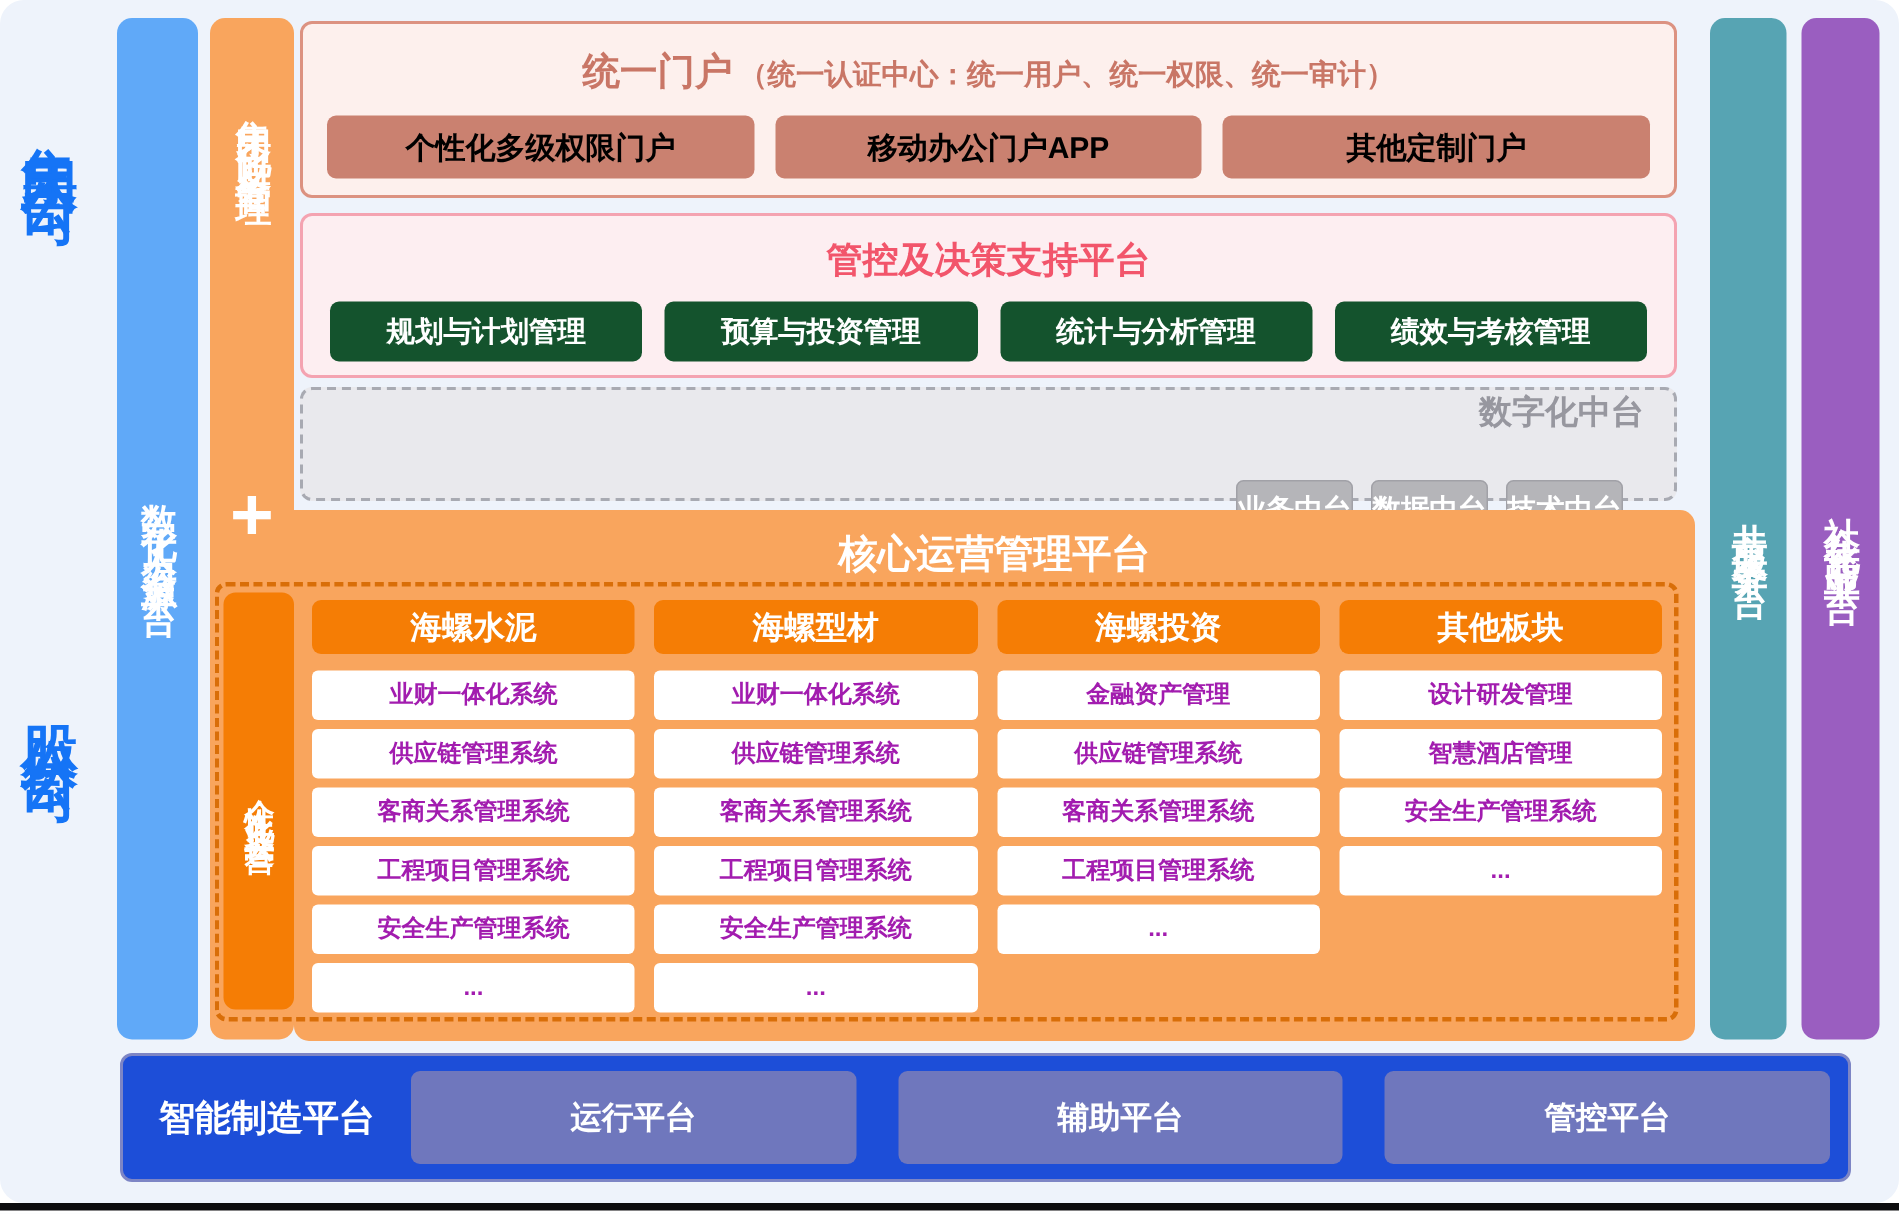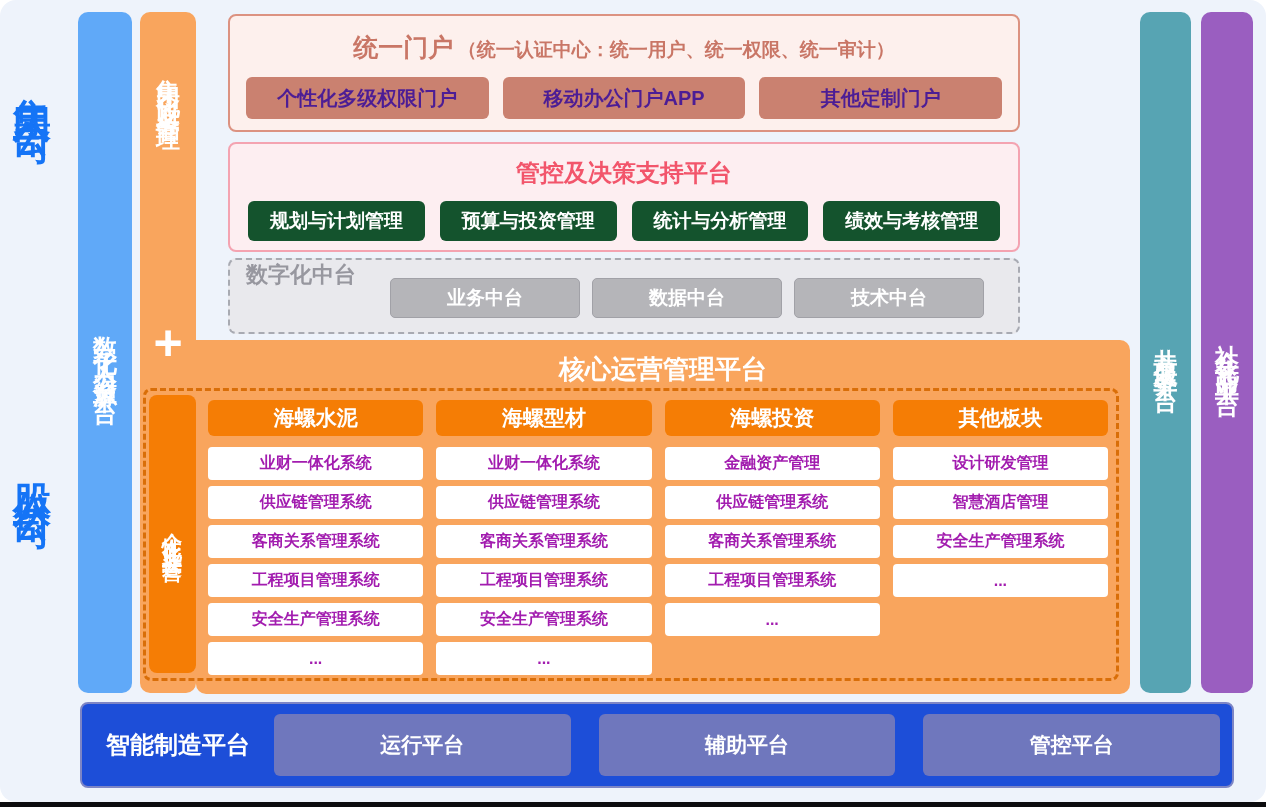--- a/index.html
+++ b/index.html
@@ -19,43 +19,43 @@
     align-items:center;justify-content:center;color:#fff;font-weight:700;}
   .vbar .vtext{font-size:24px;letter-spacing:8px;line-height:1;}
   .bar-hr{left:78px;width:54px;background:#60a9f8;}
   .bar-finance{left:140px;width:56px;background:#f9a55d;align-items:flex-start;padding-top:48px;box-sizing:border-box;}
   .bar-shared{left:1140px;width:51px;background:#57a4b3;}
   .bar-social{left:1201px;width:52px;background:#9a5ec0;}
   .finance-plus{position:absolute;left:140px;top:318px;width:56px;text-align:center;
     color:#fff;font-size:50px;font-weight:900;line-height:1;z-index:5;}
 
   
-  .section{position:absolute;left:228px;width:792px;box-sizing:border-box;border-radius:8px;}
+  .section{position:absolute;left:200px;width:918px;box-sizing:border-box;border-radius:8px;}
   .sec-title{text-align:center;font-weight:800;}
   .btn-row{display:flex;padding:0 16px;box-sizing:border-box;}
 
   
   .sec-portal{top:14px;height:118px;background:#fdf0ed;border:2px solid #dc9281;}
   .portal-title-line{margin-top:15px;text-align:center;color:#c97666;white-space:nowrap;}
   .portal-title-line .t1{font-size:25px;font-weight:800;}
   .portal-title-line .t2{font-size:19px;font-weight:700;}
   .sec-portal .btn-row{margin-top:13px;gap:14px;}
-  .portal-btn{flex:1;height:42px;background:#ca8170;border-radius:6px;color:#4c1d95;
+  .portal-btn{flex:1;height:42px;background:#ca8170;border-radius:6px;color:#000000;
     font-size:20px;font-weight:700;display:flex;align-items:center;justify-content:center;}
 
   
   .sec-decision{top:142px;height:110px;background:#fdeef1;border:2px solid #f4a3b1;}
   .sec-decision .sec-title{margin-top:13px;color:#f2556b;font-size:24px;}
   .sec-decision .btn-row{margin-top:12px;gap:15px;padding:0 18px;}
   .decision-btn{flex:1;height:40px;background:#14532d;border-radius:6px;color:#fff;
     font-size:19px;font-weight:700;display:flex;align-items:center;justify-content:center;}
 
   
   .sec-middle{top:258px;height:76px;background:#e9e9ed;border:2px dashed #a8aab2;
-    display:flex;align-items:flex-start;padding:0 16px;gap:12px;}
+    display:flex;align-items:flex-end;padding:0 16px;gap:12px;flex-direction:column;}
   .middle-label{color:#97979f;font-size:22px;font-weight:800;white-space:nowrap;margin-right:4px;}
   .middle-btn{flex:1;height:38px;background:#b5b5b9;border:1px solid #a1a1a7;border-radius:5px;
     color:#fff;font-size:19px;font-weight:700;display:flex;align-items:center;justify-content:center;}
 
   
   .core-block{position:absolute;left:196px;top:340px;width:934px;height:354px;background:#f9a55d;
     border-radius:0 10px 10px 10px;}
   .core-title{position:absolute;left:196px;top:352px;width:934px;text-align:center;color:#fff;
     font-size:26px;font-weight:800;}
   .core-dashed{position:absolute;left:143px;top:388px;width:976px;height:293px;

